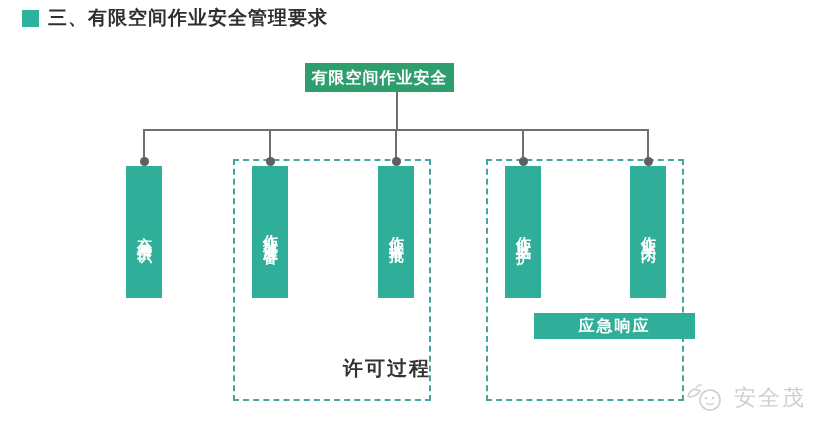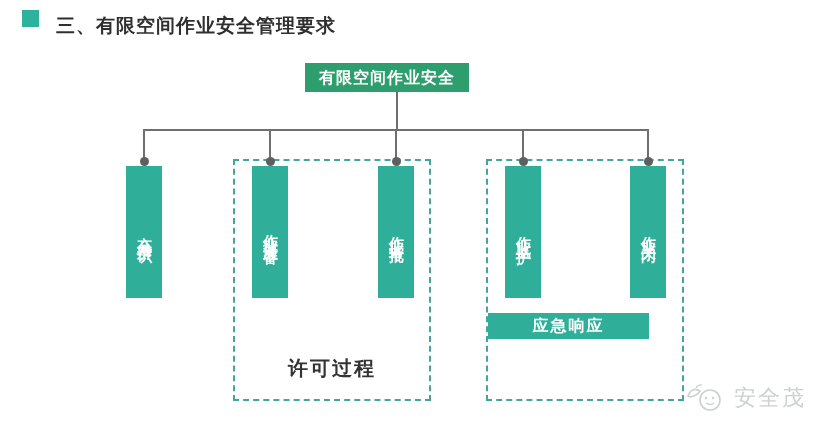--- a/index.html
+++ b/index.html
@@ -19,33 +19,33 @@
   
   .title-bullet {
     position: absolute;
     left: 22px; top: 10px;
     width: 17px; height: 17px;
     background: #2db39c;
   }
   .page-title {
     position: absolute;
     left: 48px; top: 5px;
-    margin: 8px;
+    margin: 0;
     font-size: 19px;
     line-height: 26px;
     font-weight: bold;
     color: #2f2f2f;
     letter-spacing: 1px;
   }
 
   
   .root-box {
     position: absolute;
     left: 305px; top: 63px;
-    width: 164px; height: 29px;
+    width: 149px; height: 29px;
     background: #2f9e6e;
     color: #ffffff;
     font-size: 16px;
     font-weight: bold;
     letter-spacing: 1px;
     text-align: center;
     line-height: 29px;
   }
 
   
@@ -82,21 +82,21 @@
     width: 194px; height: 238px;
     border: 2px dashed #45a49c;
     z-index: 1;
   }
   .group-permit { left: 233px; }
   .group-work   { left: 486px; }
   .group-label {
     position: absolute;
     top: 355px;
     width: 198px;
-    text-align: center;
+    text-align: right;
     font-size: 20px;
     font-weight: bold;
     color: #333333;
     letter-spacing: 2px;
     z-index: 2;
   }
   .group-label-permit { left: 233px; }
   .group-label-work   { left: 486px; }
 
   
@@ -118,21 +118,21 @@
   }
   .vnode-1 { left: 126px; }
   .vnode-2 { left: 252px; }
   .vnode-3 { left: 378px; }
   .vnode-4 { left: 505px; }
   .vnode-5 { left: 630px; }
 
   
   .emergency-box {
     position: absolute;
-    left: 488px; top: 313px;
+    left: 534px; top: 313px;
     width: 161px; height: 26px;
     background: #2fae99;
     color: #ffffff;
     font-size: 16px;
     font-weight: bold;
     letter-spacing: 2px;
     text-align: center;
     line-height: 26px;
     z-index: 2;
   }

